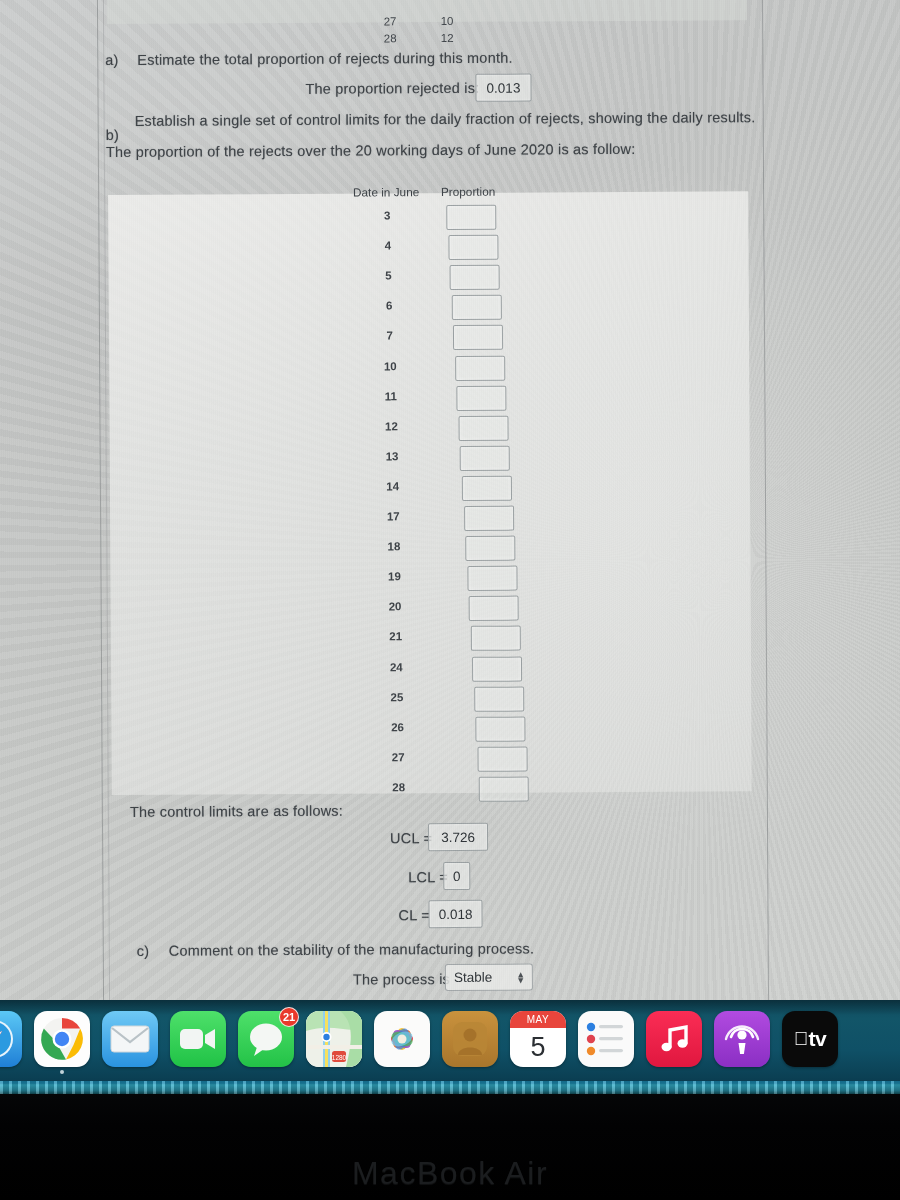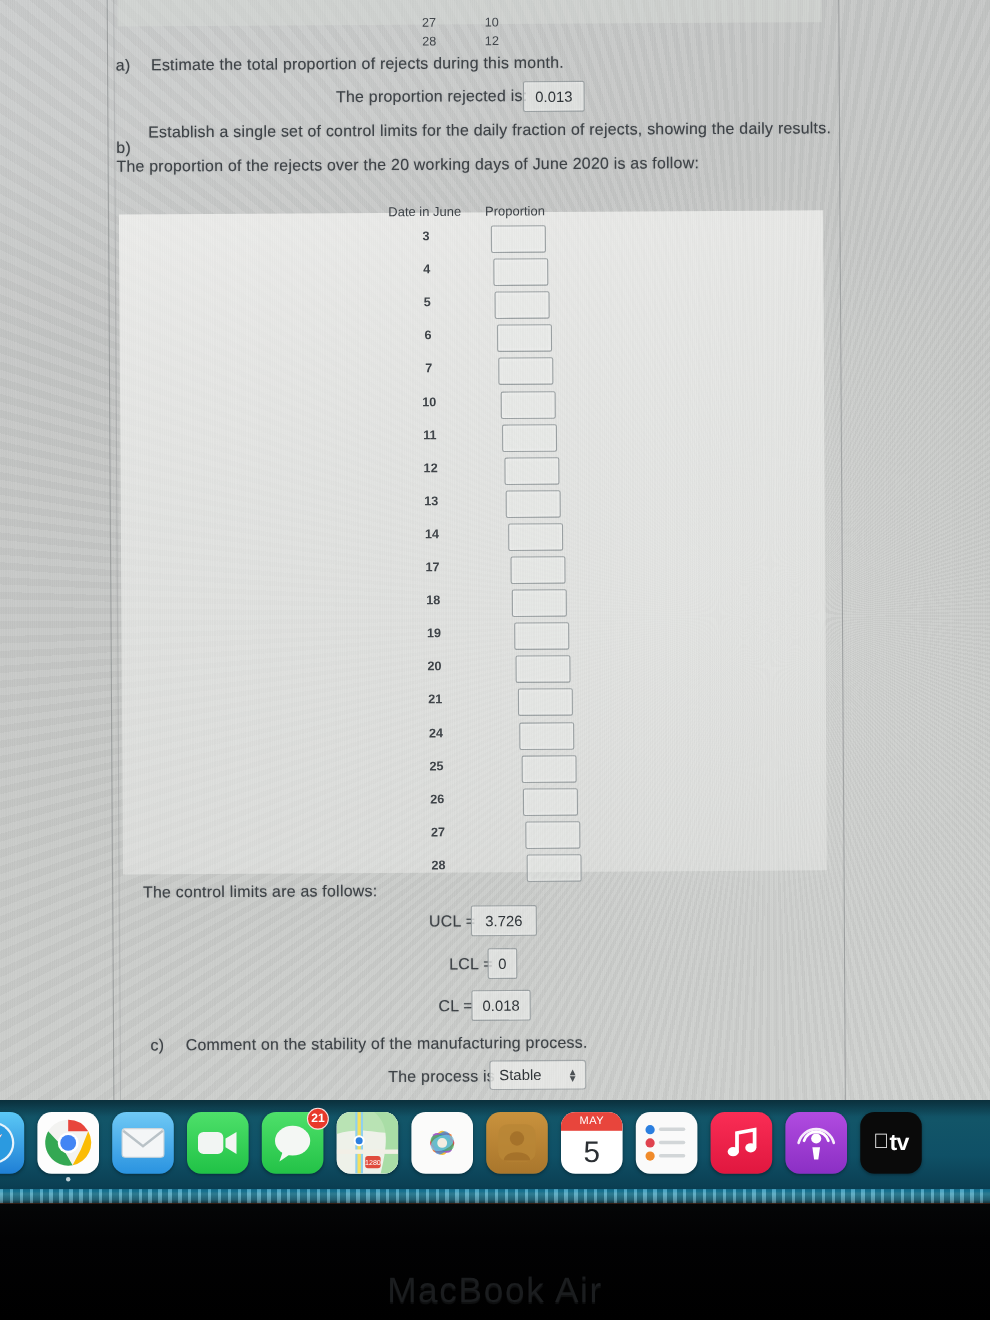--- a/index.html
+++ b/index.html
@@ -9,21 +9,21 @@
     height: 1200px;
     overflow: hidden;
     background: #000;
     font-family: "Liberation Sans", sans-serif;
   }
 
   #screenshot {
     position: relative;
     width: 900px;
     height: 1200px;
-    background: #c2410c;
+    background: #86efac;
     overflow: hidden;
   }
 
   
   #screen {
     position: absolute;
     left: 0; top: 0;
     width: 900px; height: 1000px;
     background: linear-gradient(160deg, #c9cbcb 0%, #c4c6c5 25%, #c7c9c7 55%, #cfd1cf 100%);
     overflow: hidden;

